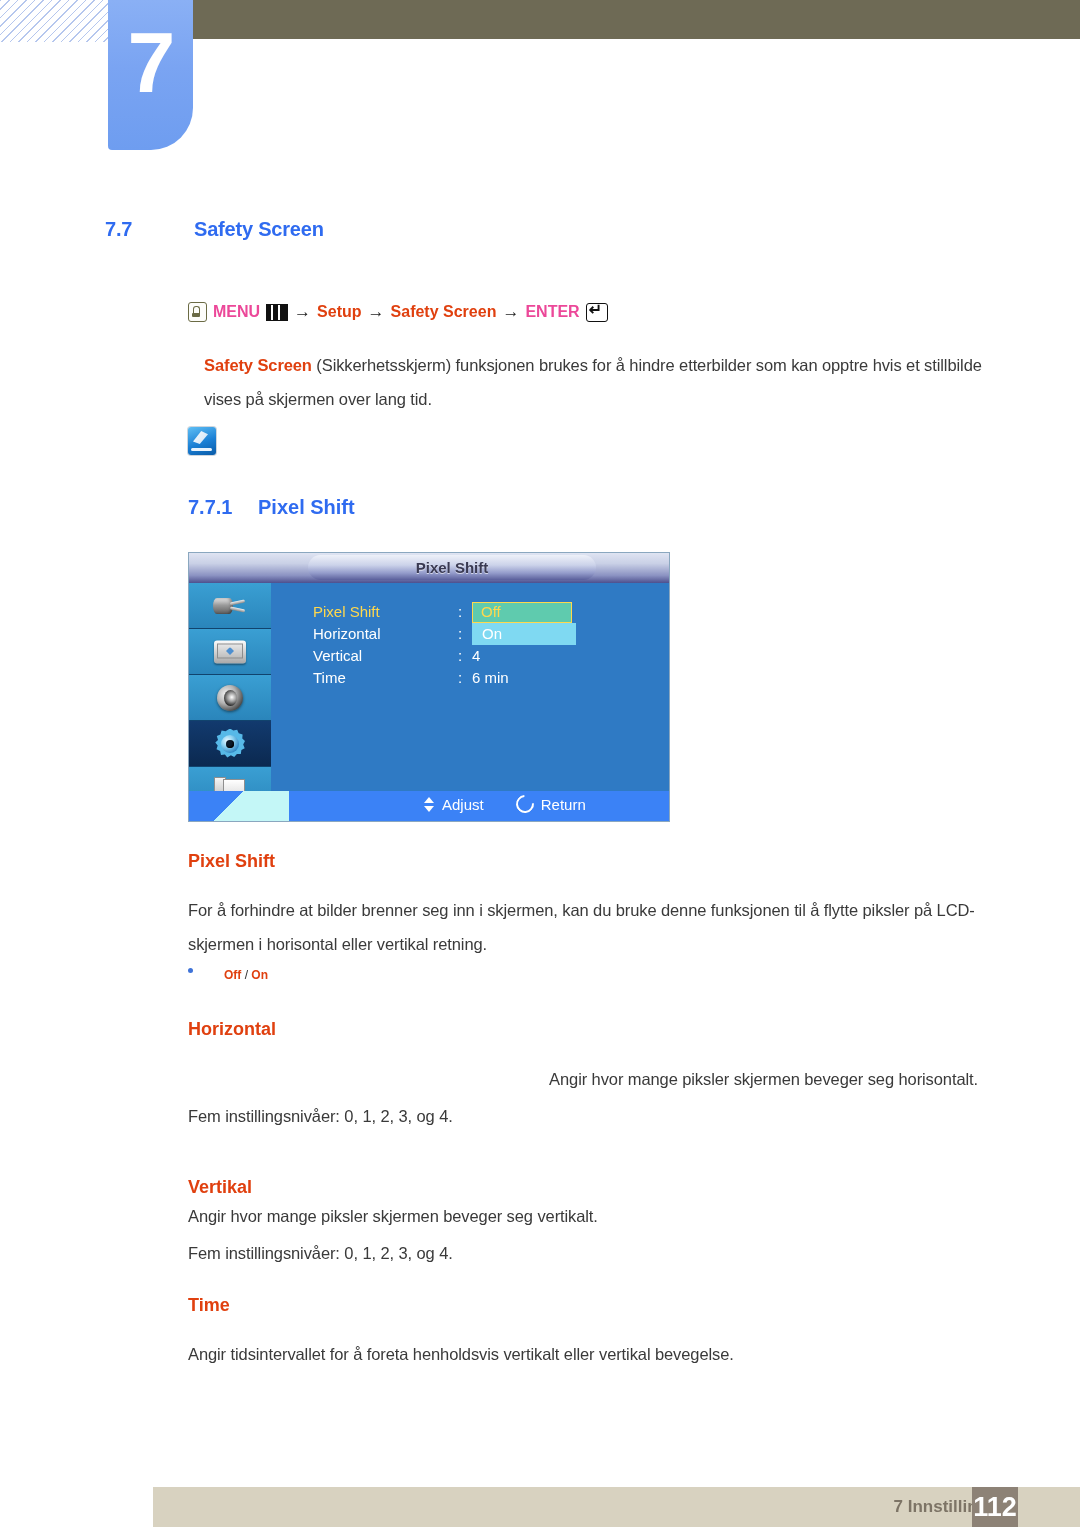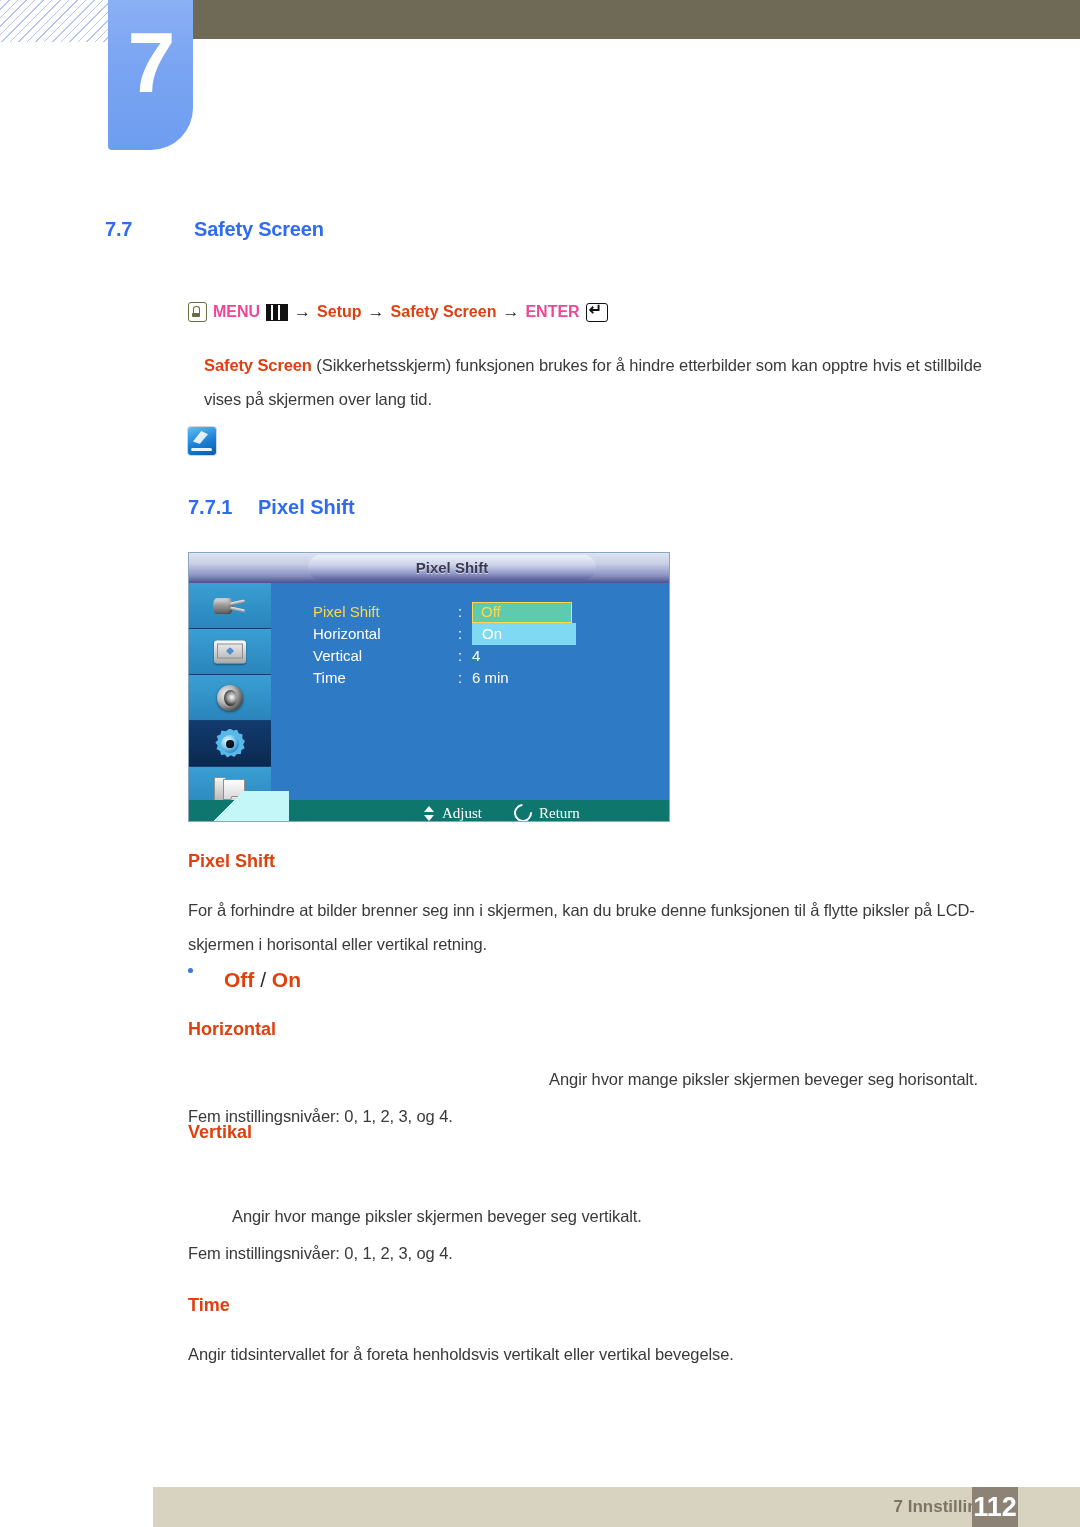--- a/index.html
+++ b/index.html
@@ -223,21 +223,21 @@
     font-weight: bold;
     color: #e0400f;
   }
 
   
   .bullet-row {
     position: absolute;
     left: 188px;
     display: flex;
     align-items: flex-start;
-    font-size: 21px;
+    font-size: 12px;
   }
   .bullet-dot {
     width: 5px; height: 5px;
     border-radius: 50%;
     background: #3f73d8;
     margin-right: 31px;
     flex: none;
   }
   .bullet-txt { font-weight: bold; color: #e0400f; }
   .bullet-txt .sep { color: #2d2d2d; font-weight: normal; }
@@ -455,23 +455,22 @@
     background: #7fd9f2;
     box-sizing: border-box;
     color: #ffffff;
     font-size: 15px;
     line-height: 22px;
     padding-left: 10px;
   }
   .osd-footer {
     position: absolute;
     left: 0; bottom: 0;
-    width: 100%; height: 21px;
-    background: #0f766e;
-    font-family: Liberation Serif, serif;
+    width: 100%; height: 30px;
+    background: #3b82f6;
   }
   .osd-footer-curve {
     position: absolute;
     left: 0; bottom: 0;
     width: 100px; height: 30px;
     background: linear-gradient(135deg, transparent 0%, transparent 42%, #c4f7f7 42%);
   }
   .osd-foot-items {
     position: absolute;
     left: 235px; top: 4px;
@@ -657,22 +656,22 @@
 <div class="para" style="left:188px; top:893px; width:790px;">For å forhindre at bilder brenner seg inn i skjermen, kan du bruke denne funksjonen til å flytte piksler på LCD-skjermen i horisontal eller vertikal retning.</div>
 <div class="bullet-row" style="top:968px;">
   <span class="bullet-dot"></span>
   <span class="bullet-txt"><span>Off</span><span class="sep"> / </span><span>On</span></span>
 </div>
 
 <div class="sub-h" style="top:1019px;">Horizontal</div>
 <div class="para" style="left:188px; top:1062px; width:790px;text-align:right;">Angir hvor mange piksler skjermen beveger seg horisontalt.</div>
 <div class="para" style="left:188px; top:1099px; width:790px;">Fem instillingsnivåer: 0, 1, 2, 3, og 4.</div>
 
-<div class="sub-h" style="top:1122px;">Vertikal</div>
-<div class="para" style="left:188px; top:1199px; width:790px;margin-left:44px;">Angir hvor mange piksler skjermen beveger seg vertikalt.</div>
+<div class="sub-h" style="top:1177px;">Vertikal</div>
+<div class="para" style="left:188px; top:1199px; width:790px;">Angir hvor mange piksler skjermen beveger seg vertikalt.</div>
 <div class="para" style="left:188px; top:1236px; width:790px;">Fem instillingsnivåer: 0, 1, 2, 3, og 4.</div>
 
 <div class="sub-h" style="top:1295px;">Time</div>
 <div class="para" style="left:188px; top:1337px; width:790px;">Angir tidsintervallet for å foreta henholdsvis vertikalt eller vertikal bevegelse.</div>
 
 <div class="footer-bar"></div>
 <div class="footer-label">7 Innstilling</div>
 <div class="footer-page">112</div>
 
 </body></html>

